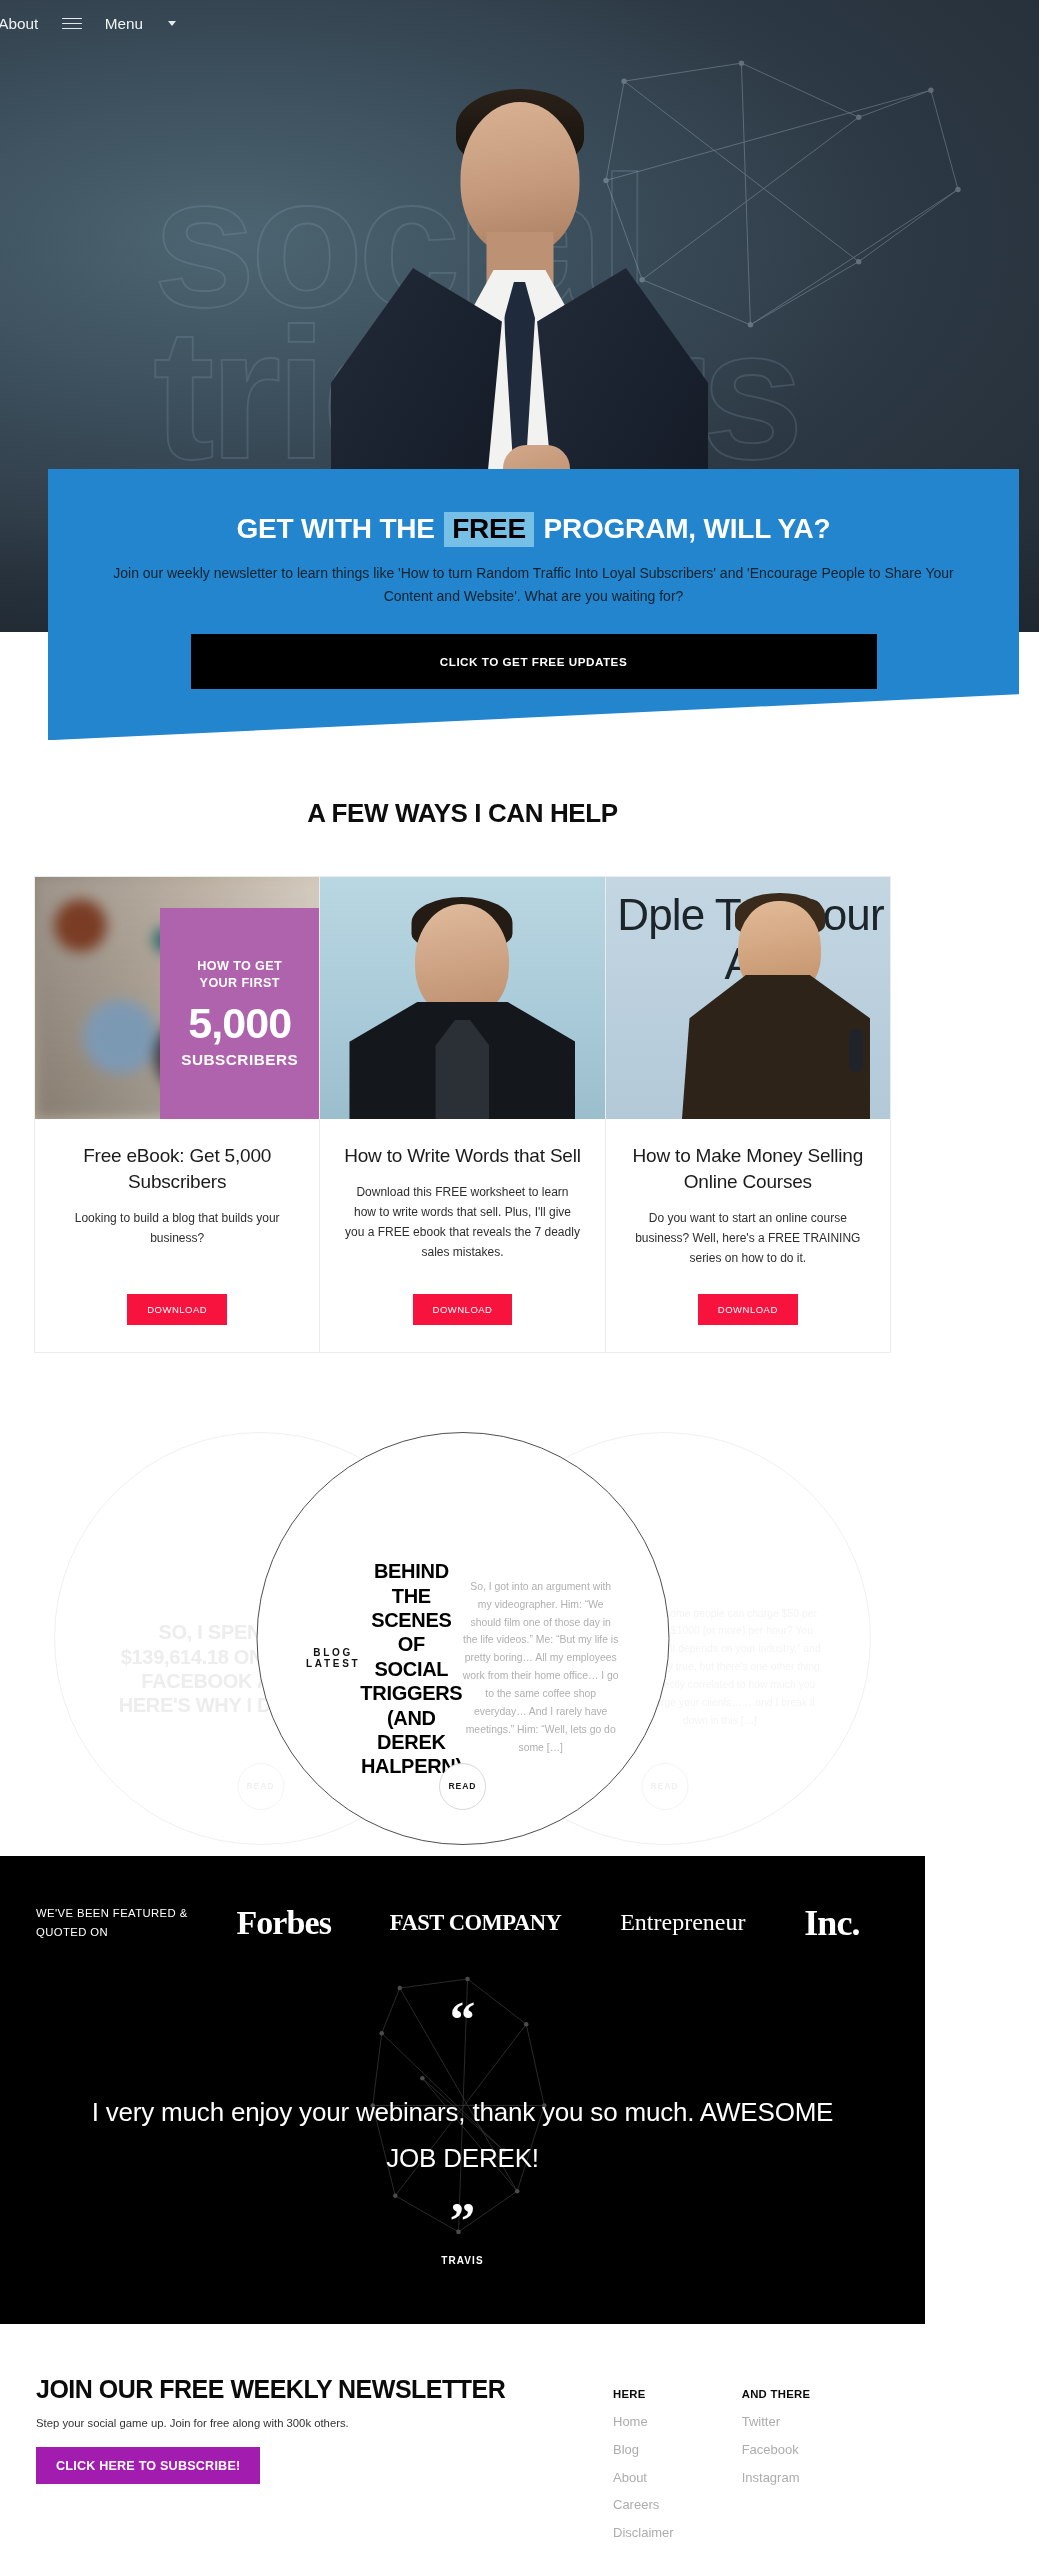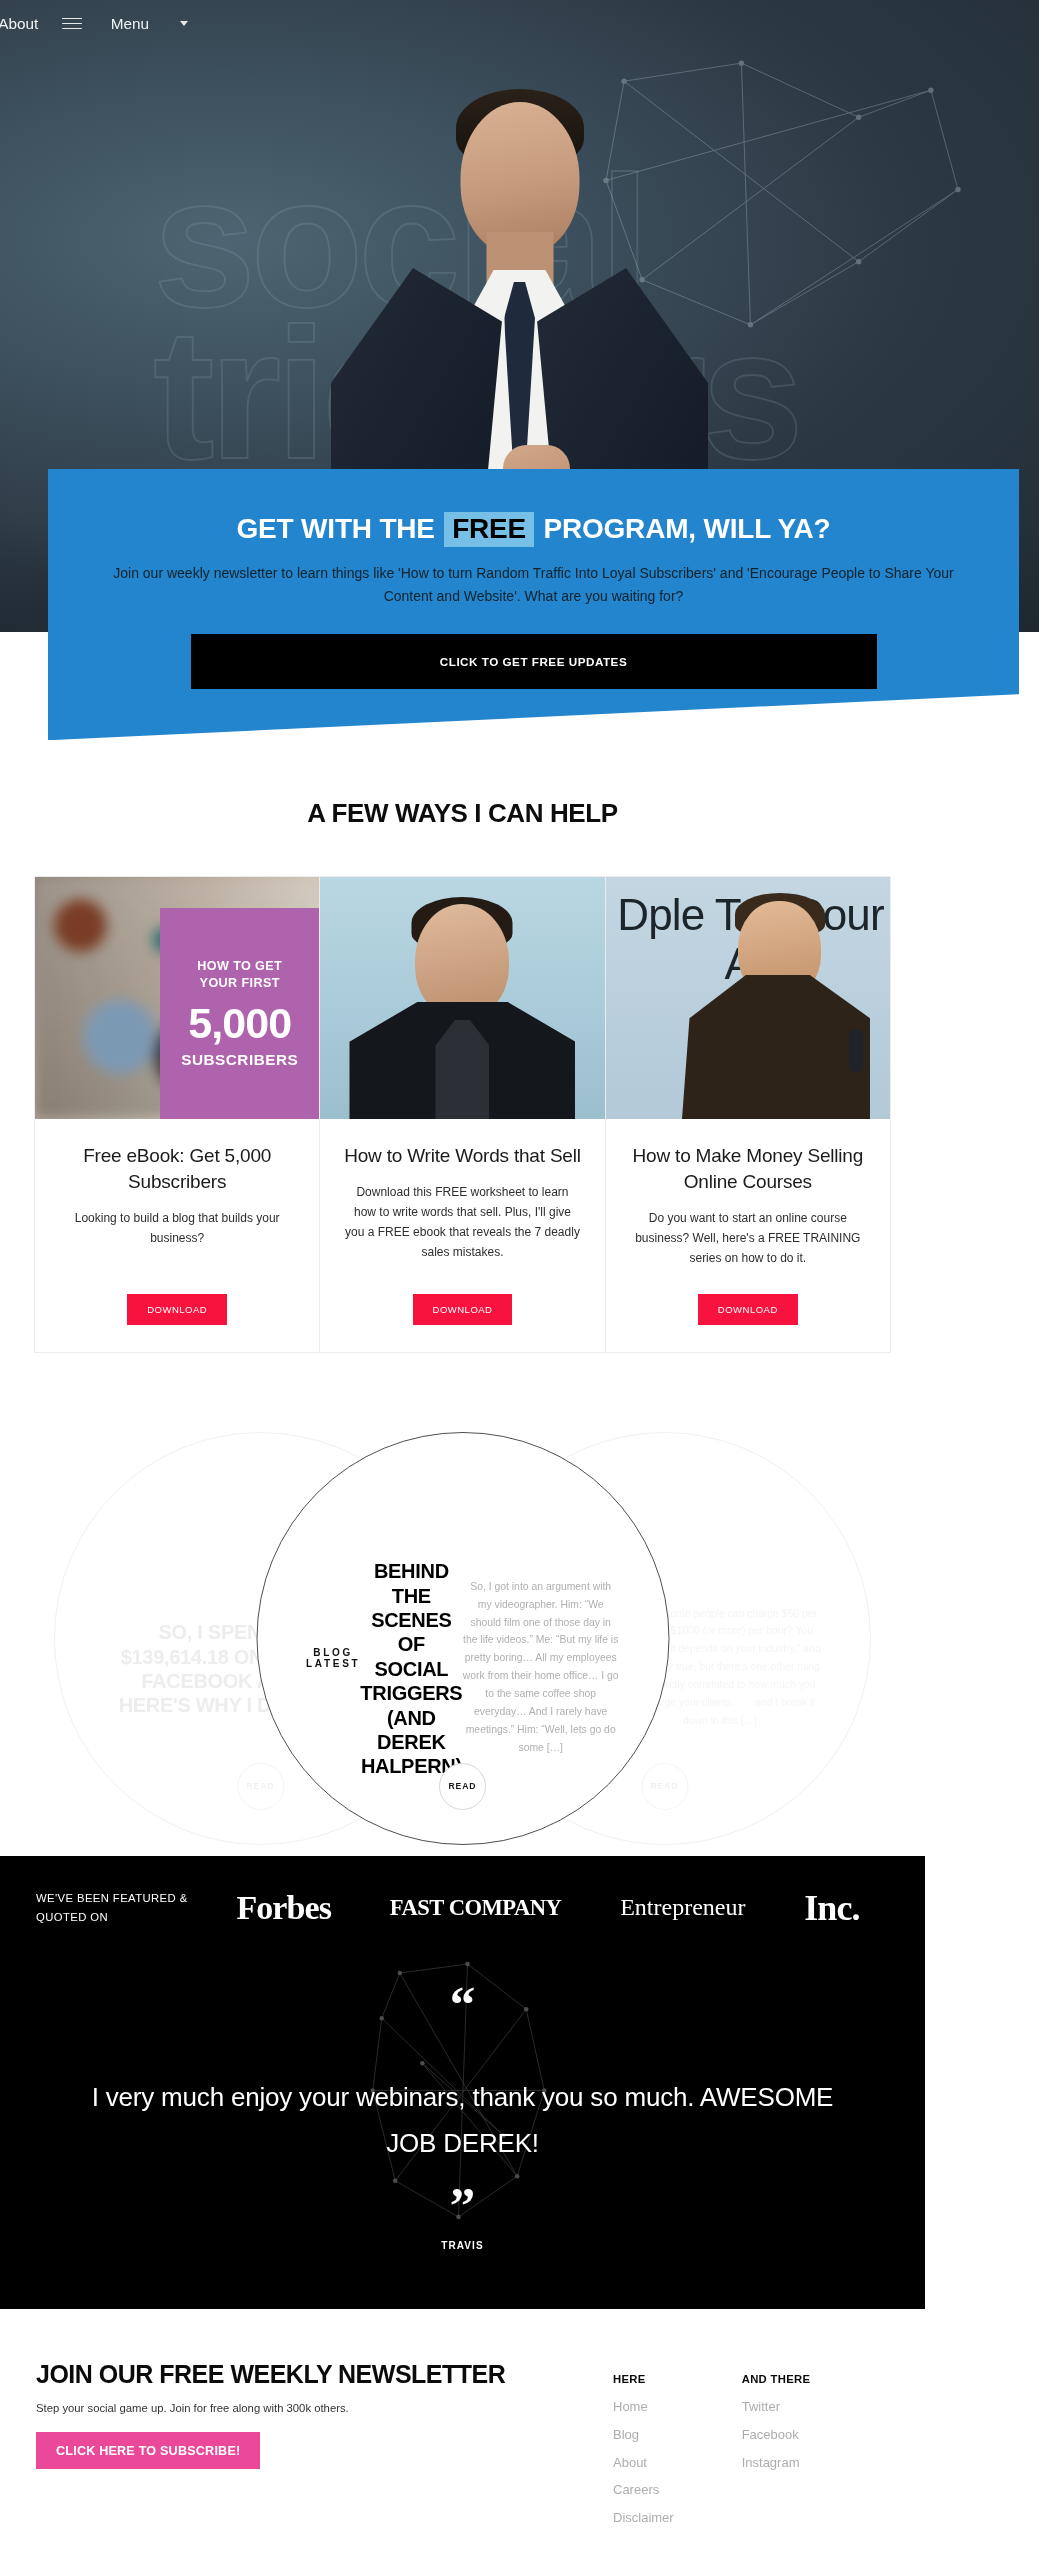--- a/index.html
+++ b/index.html
@@ -117,21 +117,21 @@
     padding:21px 0; cursor:pointer;
   }
 
   
   .topnav {
     position:absolute; left:0; top:0; width:1039px; height:47px; z-index:20;
     display:flex; align-items:center; gap:23.5px; padding:0 0 0 0;
     font-size:15.3px; color:#f0f3f4;
   }
   .topnav .nav-about { margin-left:-1.8px; padding-left:0; cursor:pointer; }
-  .topnav .nav-menu { display:flex; align-items:center; gap:29px; cursor:pointer; }
+  .topnav .nav-menu { display:flex; align-items:center; gap:23px; cursor:pointer; }
   .burger { display:inline-flex; flex-direction:column; gap:3.6px; width:20px; }
   .burger i { display:block; height:1.4px; background:#e4e9eb; border-radius:0.9px; }
   .caret { width:0;height:0;border-left:4.5px solid transparent;border-right:4.5px solid transparent;border-top:5.4px solid #e4e9eb; margin-left:1.8px; }
 
   
   .help { padding:76px 0 36px; background:#fff; }
   .help h2 {
     text-align:center; font-size:26px; font-weight:700;
     letter-spacing:-0.4px; color:#0d0d0d; margin-bottom:47px;
   }
@@ -234,21 +234,21 @@
     width:47px; height:47px; border-radius:50%; border:0.9px solid #d8d8d8;
     display:flex; align-items:center; justify-content:center;
     font-size:8.6px; font-weight:700; letter-spacing:0.9px; color:#1a1a1a;
     background:#fff; cursor:pointer;
   }
   .c-side .c-kicker, .c-side .c-title { color:#ededed; }
   .c-side .c-ex { color:#f4f4f4; }
   .c-side .c-read { color:#f0f0f0; border-color:#f4f4f4; }
 
   
-  .dark { background:#000; color:#fff; padding:31px 0 58px; }
+  .dark { background:#000; color:#fff; padding:46px 0 58px; }
   .featured { display:flex; align-items:center; padding:0 36px; gap:0; }
   .feat-label {
     font-size:11.3px; line-height:1.65; letter-spacing:0.4px;
     width:171px; flex:none; color:#fff;
   }
   .logos { display:flex; flex:1; align-items:center; justify-content:space-around; }
   .logo { color:#fff; }
   .logo-forbes { font-family:"Liberation Serif", serif; font-size:34px; font-weight:700; letter-spacing:-0.9px; }
   .logo-fastco { font-family:"Liberation Serif", serif; font-size:22.6px; font-weight:700; letter-spacing:-0.5px; }
   .logo-entre  { font-family:"Liberation Serif", serif; font-size:24px; font-weight:400; }
@@ -267,21 +267,21 @@
     position:relative; z-index:2; margin-top:20px;
     font-size:10px; font-weight:700; letter-spacing:1.1px; color:#fff;
   }
 
   
   .footer { background:#fff; padding:51px 36px 54px; display:flex; }
   .f-left { width:577px; }
   .f-left h2 { font-size:25px; font-weight:800; letter-spacing:-0.5px; color:#0b0b0b; }
   .f-left p { font-size:11.3px; color:#333; margin-top:12.6px; }
   .sub-btn {
-    margin-top:18px; background:#ec4899; color:#fff; border:0;
+    margin-top:18px; background:#a21caf; color:#fff; border:0;
     font-family:"Liberation Sans", sans-serif;
     font-size:12.6px; font-weight:700; letter-spacing:0.2px;
     padding:11.7px 20px; cursor:pointer;
   }
   .f-cols { display:flex; gap:68px; padding-top:12.6px; }
   .f-col h4 { font-size:11.3px; font-weight:700; letter-spacing:0.3px; color:#0b0b0b; margin-bottom:14.4px; }
   .f-col a { display:block; font-size:13px; color:#adadad; text-decoration:none; margin-bottom:12.6px; }
 </style>
 </head>
 <body>

